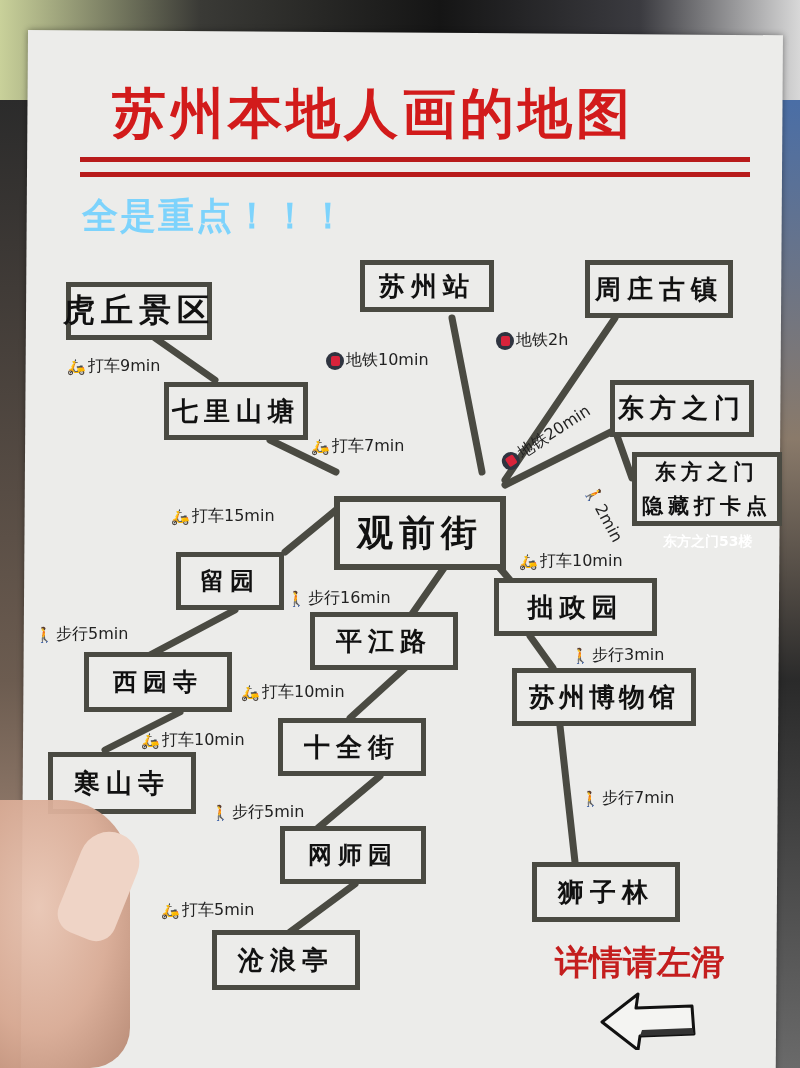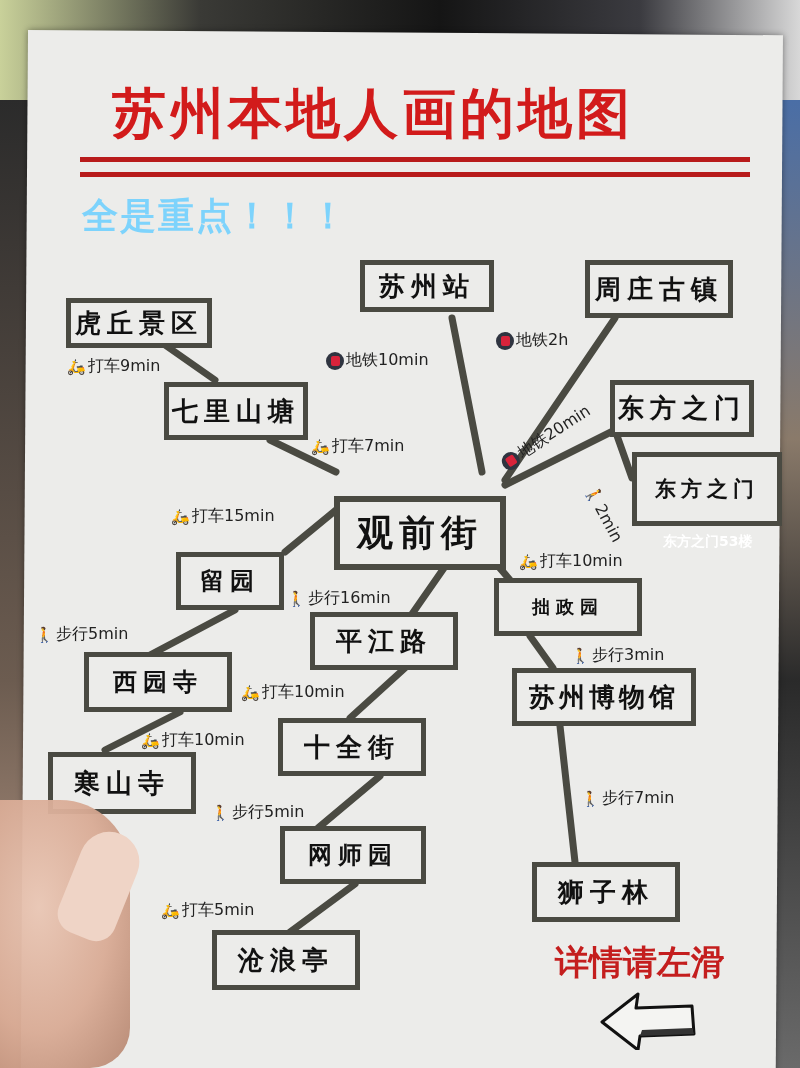--- a/index.html
+++ b/index.html
@@ -66,37 +66,38 @@
     <path d="M460 545 L412 614"></path>
     <path d="M405 668 L350 718"></path>
     <path d="M380 776 L318 828"></path>
     <path d="M355 884 L290 932"></path>
     <path d="M480 545 L510 580"></path>
     <path d="M530 636 L553 668"></path>
     <path d="M560 726 L575 862"></path>
   </g>
 </svg>
 
-<div class="node" style="left:66px;top:298px;width:146px;height:50px;font-size:26px">
+<div class="node" style="left:66px;top:282px;width:146px;height:58px;font-size:32px">
     <span>虎丘景区</span>
   </div>
 <div class="node" style="left:164px;top:382px;width:144px;height:58px;font-size:26px">
     <span>七里山塘</span>
   </div>
 <div class="node" style="left:360px;top:260px;width:134px;height:52px;font-size:26px">
     <span>苏州站</span>
   </div>
 <div class="node" style="left:585px;top:260px;width:148px;height:58px;font-size:26px">
     <span>周庄古镇</span>
   </div>
 <div class="node" style="left:610px;top:380px;width:144px;height:57px;font-size:26px">
     <span>东方之门</span>
   </div>
 <div class="node two" style="left:632px;top:452px;width:150px;height:74px">
   <span>东方之门</span>
+  <span>隐藏打卡点</span>
 </div>
 <div class="red-note">东方之门53楼</div>
 <div class="node big" style="left:334px;top:496px;width:172px;height:74px">
     <span>观前街</span>
   </div>
 <div class="node" style="left:176px;top:552px;width:108px;height:58px;font-size:24px">
     <span>留园</span>
   </div>
 <div class="node" style="left:84px;top:652px;width:148px;height:60px;font-size:24px">
     <span>西园寺</span>
@@ -109,21 +110,21 @@
   </div>
 <div class="node" style="left:278px;top:718px;width:148px;height:58px;font-size:26px">
     <span>十全街</span>
   </div>
 <div class="node" style="left:280px;top:826px;width:146px;height:58px;font-size:24px">
     <span>网师园</span>
   </div>
 <div class="node" style="left:212px;top:930px;width:148px;height:60px;font-size:26px">
     <span>沧浪亭</span>
   </div>
-<div class="node" style="left:494px;top:578px;width:148px;height:58px;font-size:18px">
+<div class="node" style="left:494px;top:578px;width:163px;height:58px;font-size:26px">
     <span>拙政园</span>
   </div>
 <div class="node" style="left:512px;top:668px;width:184px;height:58px;font-size:26px;letter-spacing:4px">
     <span>苏州博物馆</span>
   </div>
 <div class="node" style="left:532px;top:862px;width:148px;height:60px;font-size:26px">
     <span>狮子林</span>
   </div>
 
 <div class="lbl" style="left:68px;top:356px">

